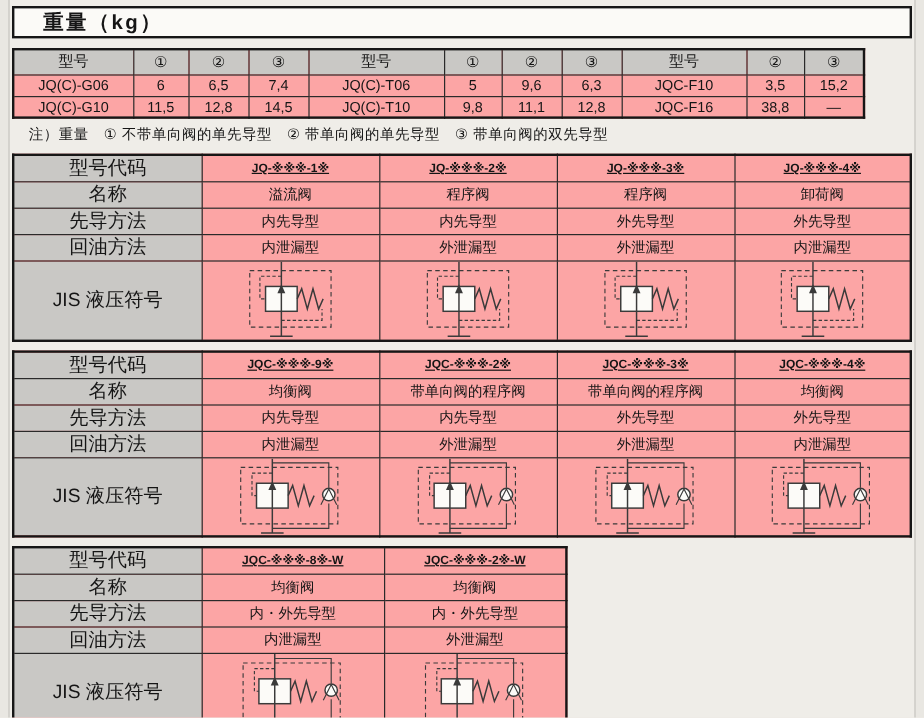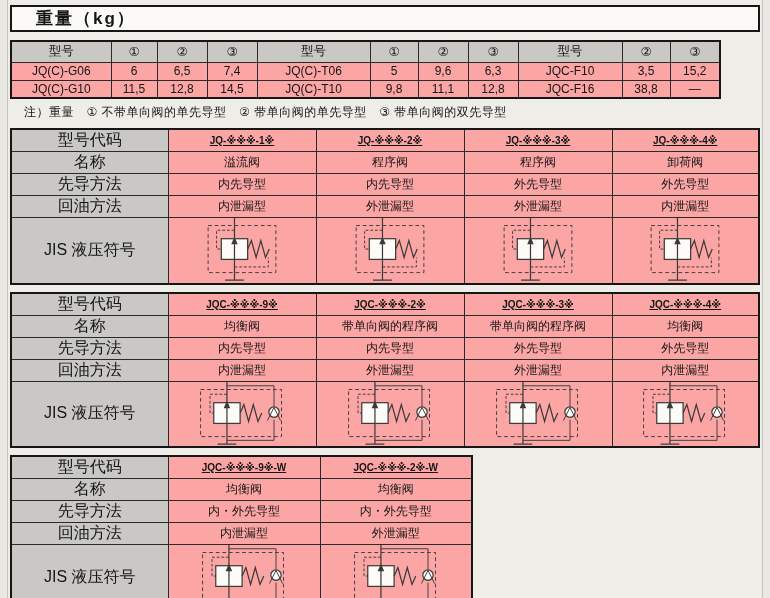--- a/index.html
+++ b/index.html
@@ -268,21 +268,21 @@
 
   <table class="jis-table" style="width:461px">
     <colgroup>
         <col style="width:157px">
         <col style="width:152px">
         <col style="width:152px">
       </colgroup>
     <tbody>
         <tr class="code-row">
       <th class="lab">型号代码</th>
-      <td>JQC-※※※-9※-W</td>
+      <td>JQC-※※※-8※-W</td>
       <td>JQC-※※※-2※-W</td>
     </tr>
     <tr>
       <th class="lab">名称</th>
       <td>均衡阀</td>
       <td>均衡阀</td>
     </tr>
     <tr>
       <th class="lab">先导方法</th>
       <td>内・外先导型</td>

